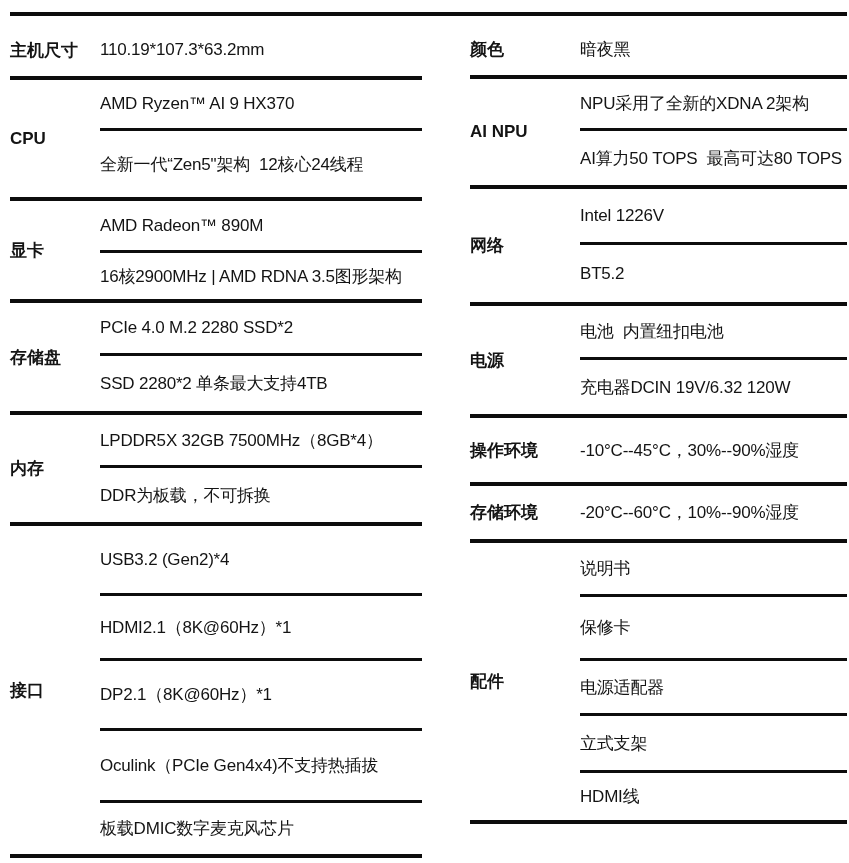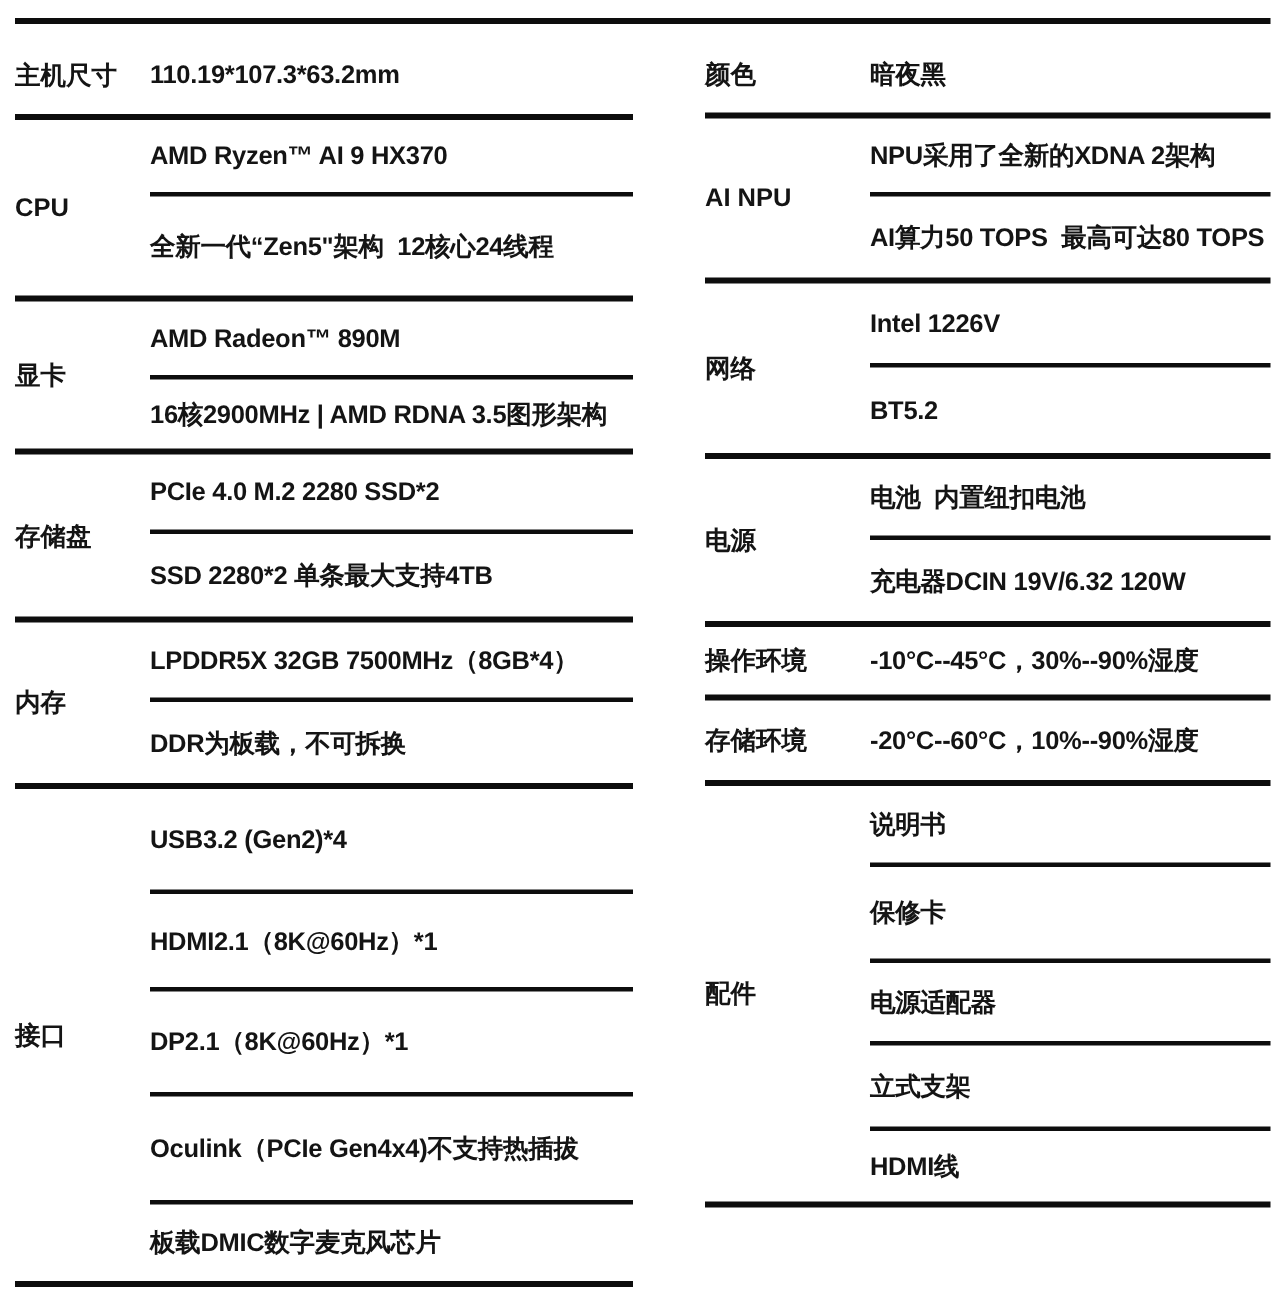--- a/index.html
+++ b/index.html
@@ -43,21 +43,21 @@
   .section-values{
     flex:1;
     display:flex;
     flex-direction:column;
     min-width:0;
   }
   .value-row{
     display:flex;
     align-items:center;
     font-size:17px;
-    font-weight:700;
+    font-weight:400;
     letter-spacing:-0.2px;
     white-space:pre;
   }
   .value-row + .value-row{
     border-top:3px solid var(--line);
   }
 </style>
 </head>
 <body>
 
@@ -146,21 +146,21 @@
     <div class="section-label">电源</div>
     <div class="section-values">
       <div class="value-row" style="height:51px">电池  内置纽扣电池</div>
       <div class="value-row" style="height:57px">充电器DCIN 19V/6.32 120W</div>
     </div>
   </div>
 
   <div class="section">
     <div class="section-label">操作环境</div>
     <div class="section-values">
-      <div class="value-row" style="height:45px">-10°C--45°C，30%--90%湿度</div>
+      <div class="value-row" style="height:64px">-10°C--45°C，30%--90%湿度</div>
     </div>
   </div>
 
   <div class="section">
     <div class="section-label">存储环境</div>
     <div class="section-values">
       <div class="value-row" style="height:53px">-20°C--60°C，10%--90%湿度</div>
     </div>
   </div>
 

